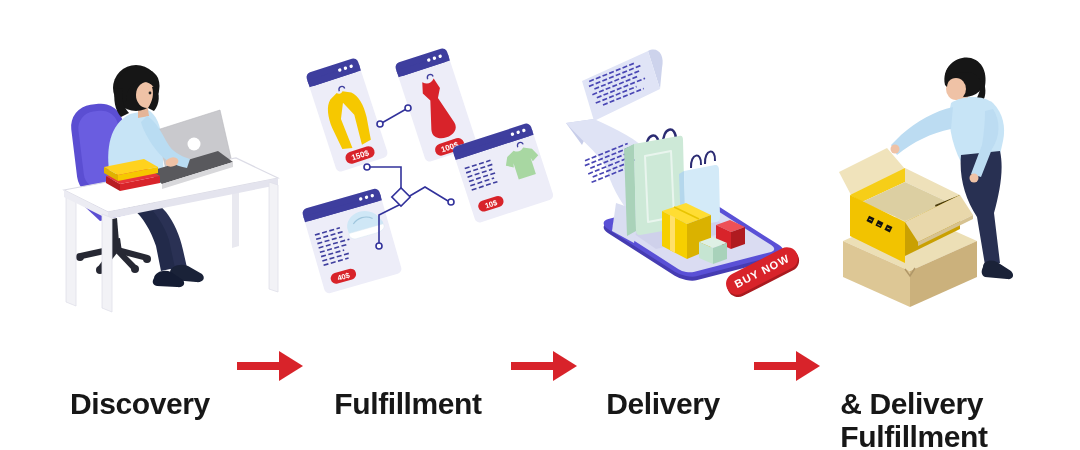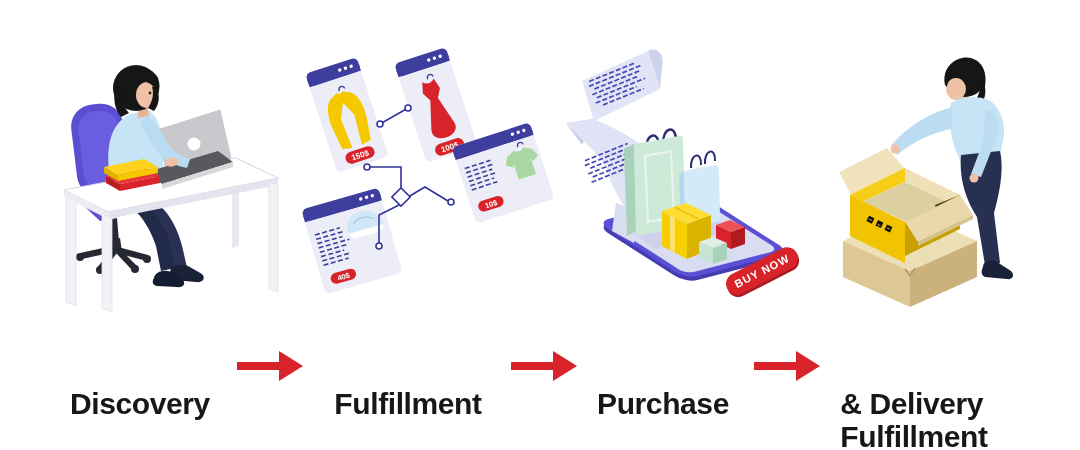--- a/index.html
+++ b/index.html
@@ -333,21 +333,21 @@
       <polygon points="42,2 66,17 42,32" fill="#d8232a"></polygon>
     </svg>
 
     <div class="stage-label" style="left:408px;top:350px">Fulfillment</div>
 
     <svg class="flow-arrow" style="left:511px;top:349px" width="66" height="34" viewBox="0 0 66 34">
       <rect x="0" y="13" width="46" height="8" fill="#d8232a"></rect>
       <polygon points="42,2 66,17 42,32" fill="#d8232a"></polygon>
     </svg>
 
-    <div class="stage-label" style="left:663px;top:350px">Purchase</div>
+    <div class="stage-label" style="left:663px;top:350px">Delivery</div>
 
     <svg class="flow-arrow" style="left:754px;top:349px" width="66" height="34" viewBox="0 0 66 34">
       <rect x="0" y="13" width="46" height="8" fill="#d8232a"></rect>
       <polygon points="42,2 66,17 42,32" fill="#d8232a"></polygon>
     </svg>
 
     <div class="stage-label" style="left:914px;top:350px">
       <div>&amp; Delivery</div>
       <div>Fulfillment</div>
     </div>

